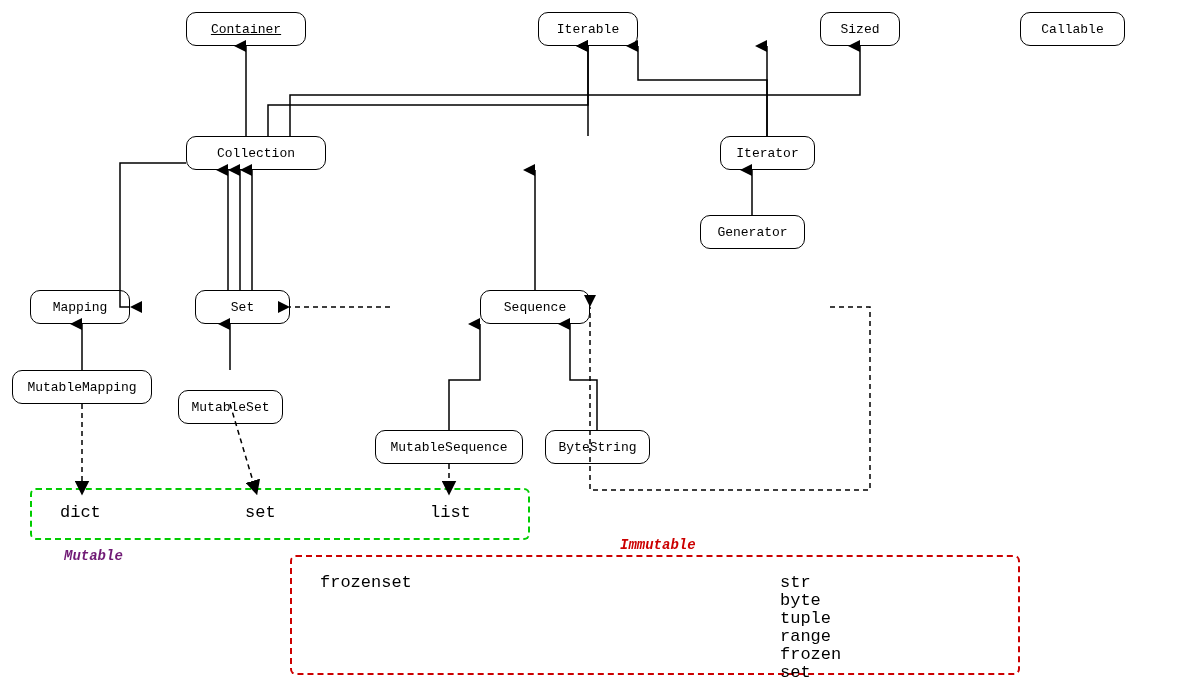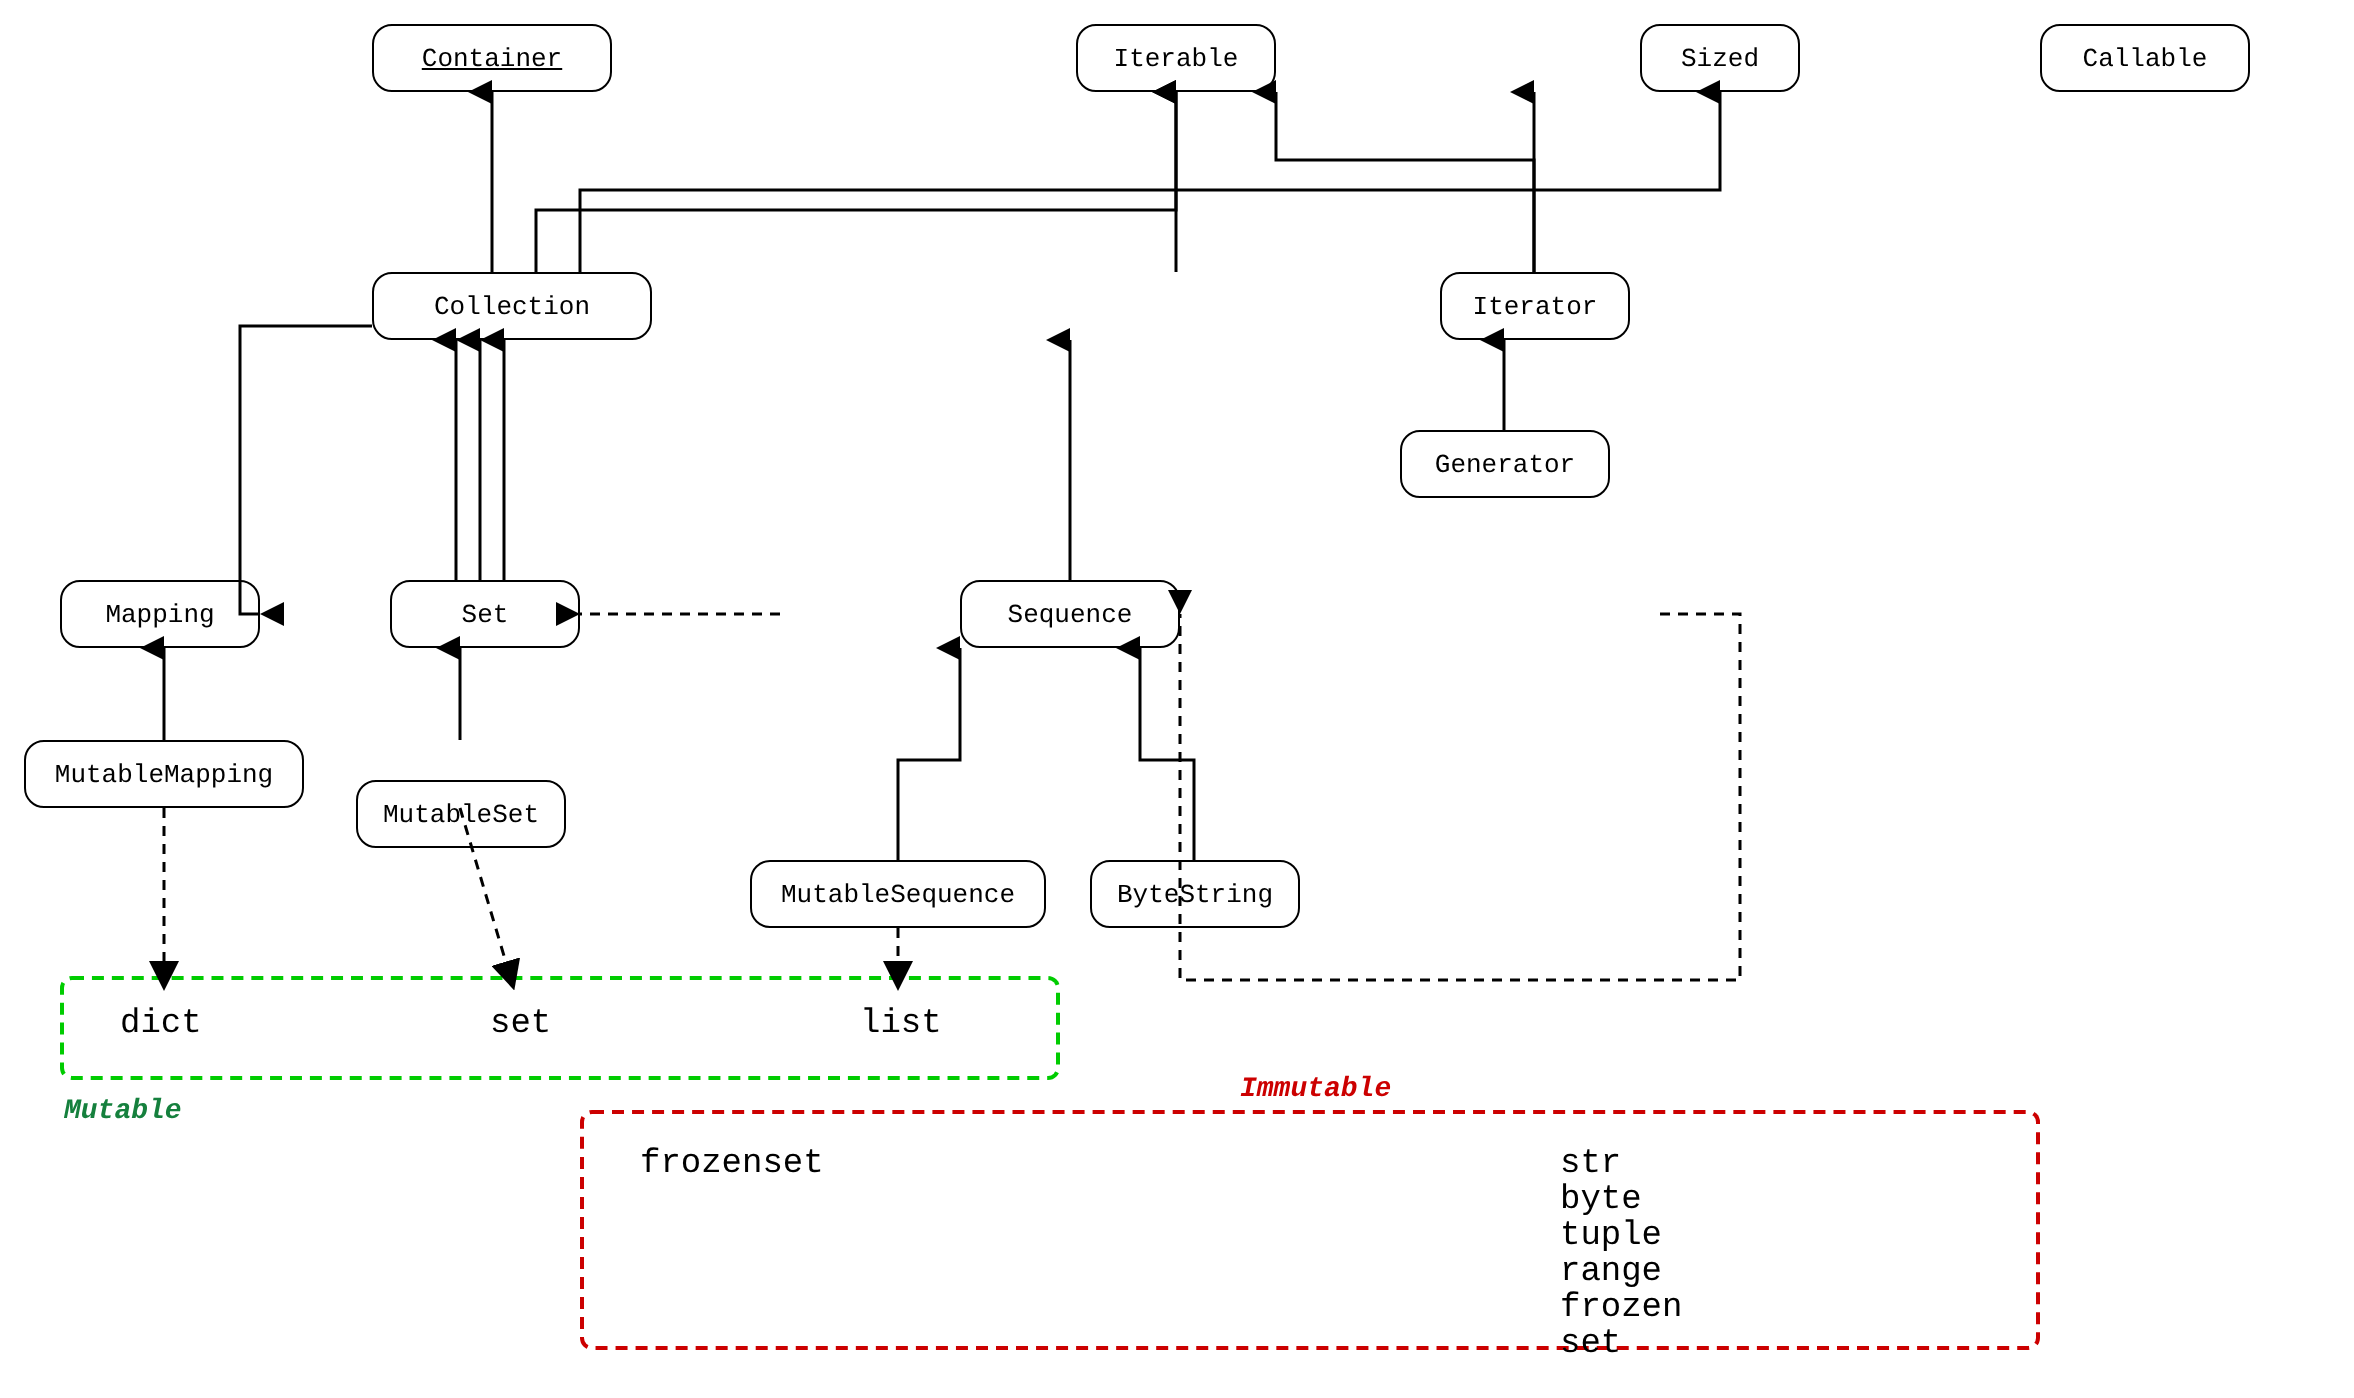--- a/index.html
+++ b/index.html
@@ -47,21 +47,21 @@
     .dashed-red {
       border: 2.5px dashed #cc0000;
     }
     .label-italic {
       position: absolute;
       font-style: italic;
       font-weight: bold;
       font-family: 'Courier New', Courier, monospace;
       font-size: 14px;
     }
-    .label-mutable { color: #15803d; }
+    .label-mutable { color: #701a75; margin-left: 32px; }
     .label-immutable { color: #cc0000; }
     .inner-text {
       position: absolute;
       font-family: 'Courier New', Courier, monospace;
       font-size: 17px;
       color: #000;
     }
   </style>
 </head>
 <body>

